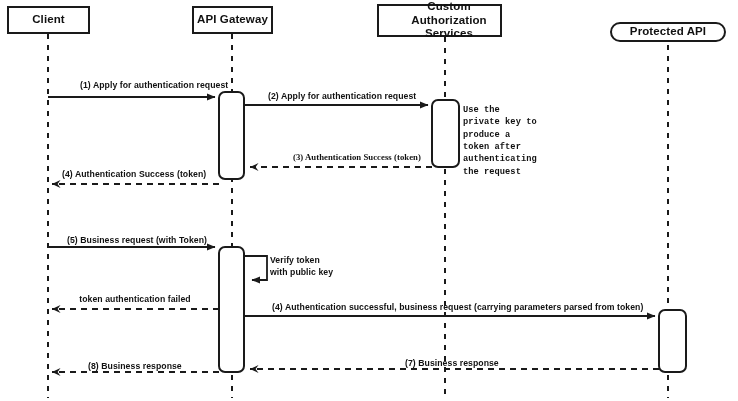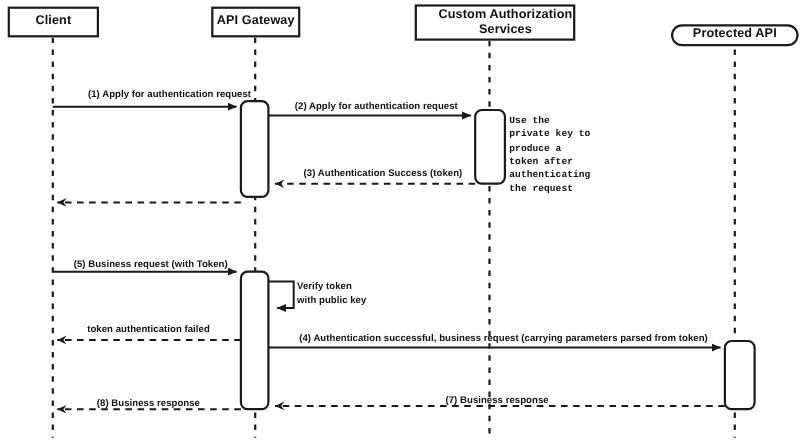--- a/index.html
+++ b/index.html
@@ -80,35 +80,36 @@
   </svg>
 
   <div class="lifeline-box" style="left:192px;top:6px;width:81px;height:28px;">
     <span>API Gateway</span>
   </div>
 
   <div class="lifeline-box" style="left:7px;top:6px;width:83px;height:28px;">
     <span>Client</span>
   </div>
 
-  <div class="lifeline-box" style="left:377px;top:4px;width:146px;height:33px;white-space:pre-line;padding-left:19px;">
+  <div class="lifeline-box" style="left:377px;top:4px;width:125px;height:33px;white-space:pre-line;padding-left:19px;">
     <span>Custom Authorization
 Services</span>
   </div>
 
   <div class="lifeline-box" style="left:610px;top:22px;width:116px;height:20px;border-radius:11px;">
     <span>Protected API</span>
   </div>
 
   <div class="msg-label" style="left:80px;top:80px;text-align:right;">(1) Apply for authentication request</div>
 
   <div class="msg-label" style="left:268px;top:91px;">(2) Apply for authentication request</div>
 
-  <div class="msg-label" style="left:276px;top:152px;">(3) Authentication Success (token)</div>
+  <div class="msg-label" style="left:293px;top:152px;font-family:Liberation Serif, serif;">(3) Authentication Success (token)</div>
 
+  <div class="msg-label" style="left:62px;top:169px;">(4) Authentication Success (token)</div>
 
   <div class="msg-label" style="left:67px;top:235px;">(5) Business request (with Token)</div>
 
   <div class="msg-label center" style="left:135px;top:294px;">token authentication failed</div>
 
   <div class="msg-label" style="left:272px;top:302px;">(4) Authentication successful, business request (carrying parameters parsed from token)</div>
 
   <div class="msg-label" style="left:405px;top:358px;text-align:right;">(7) Business response</div>
 
   <div class="msg-label" style="left:88px;top:361px;">(8) Business response</div>

